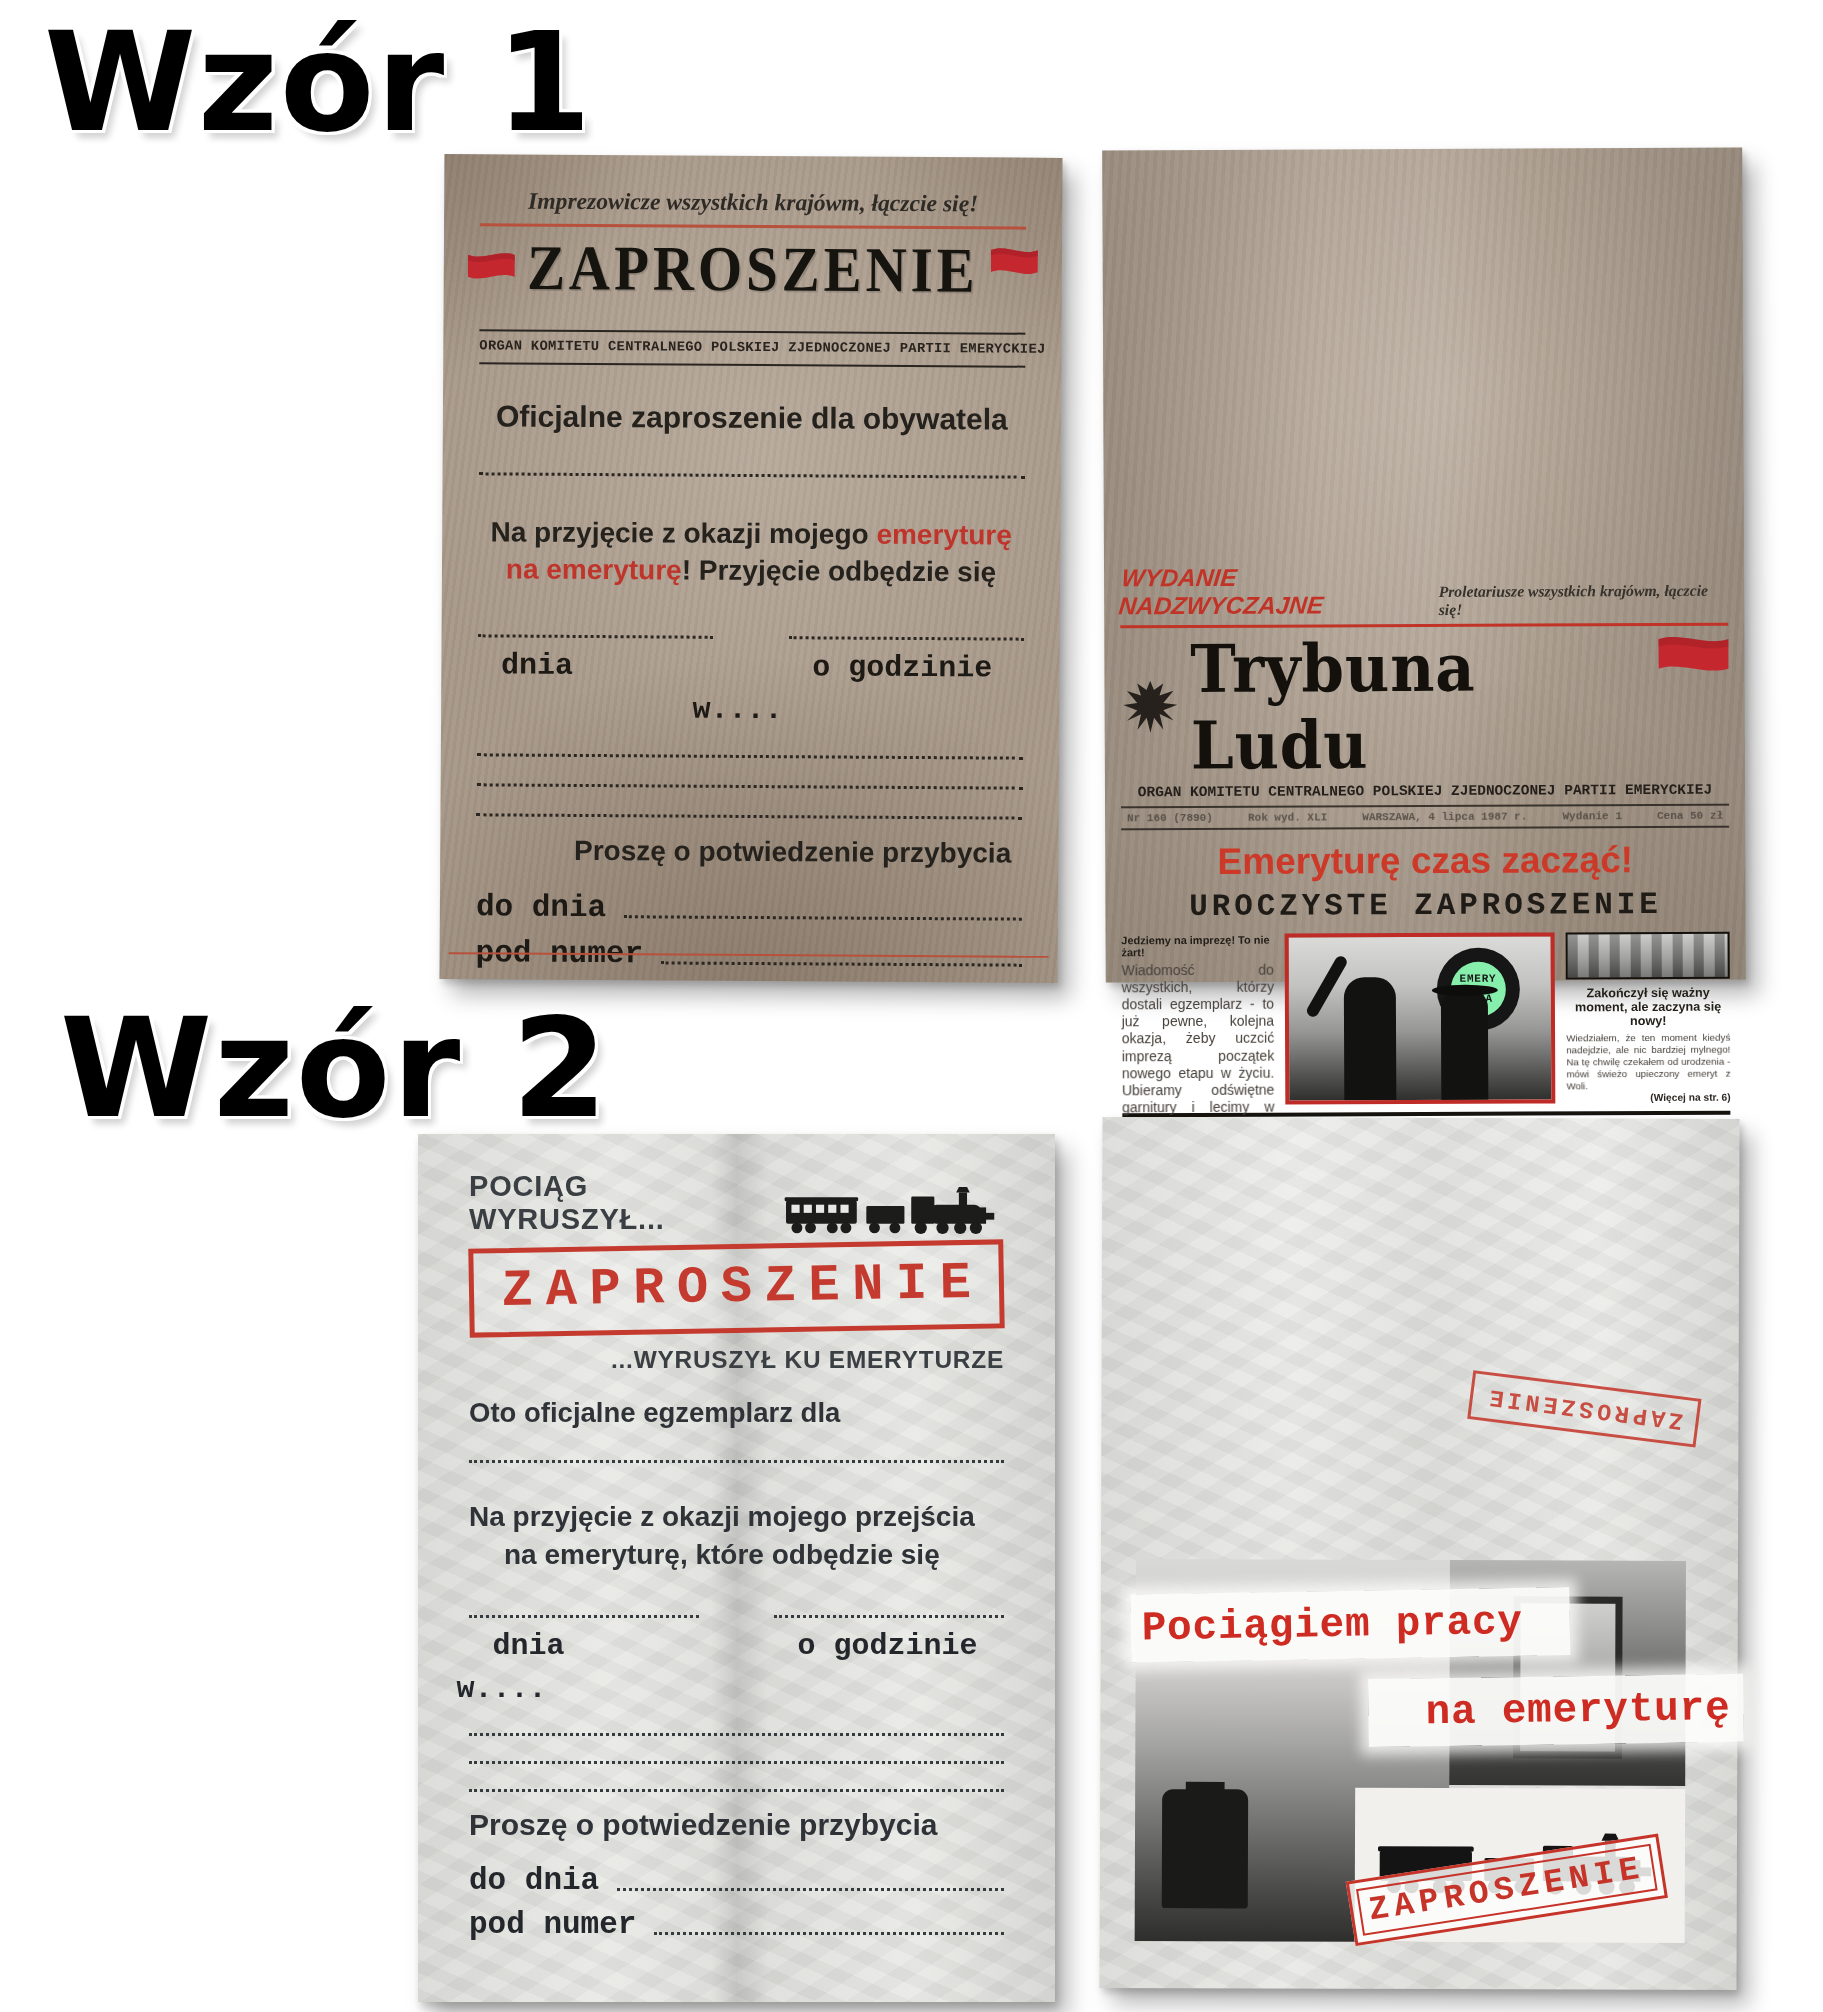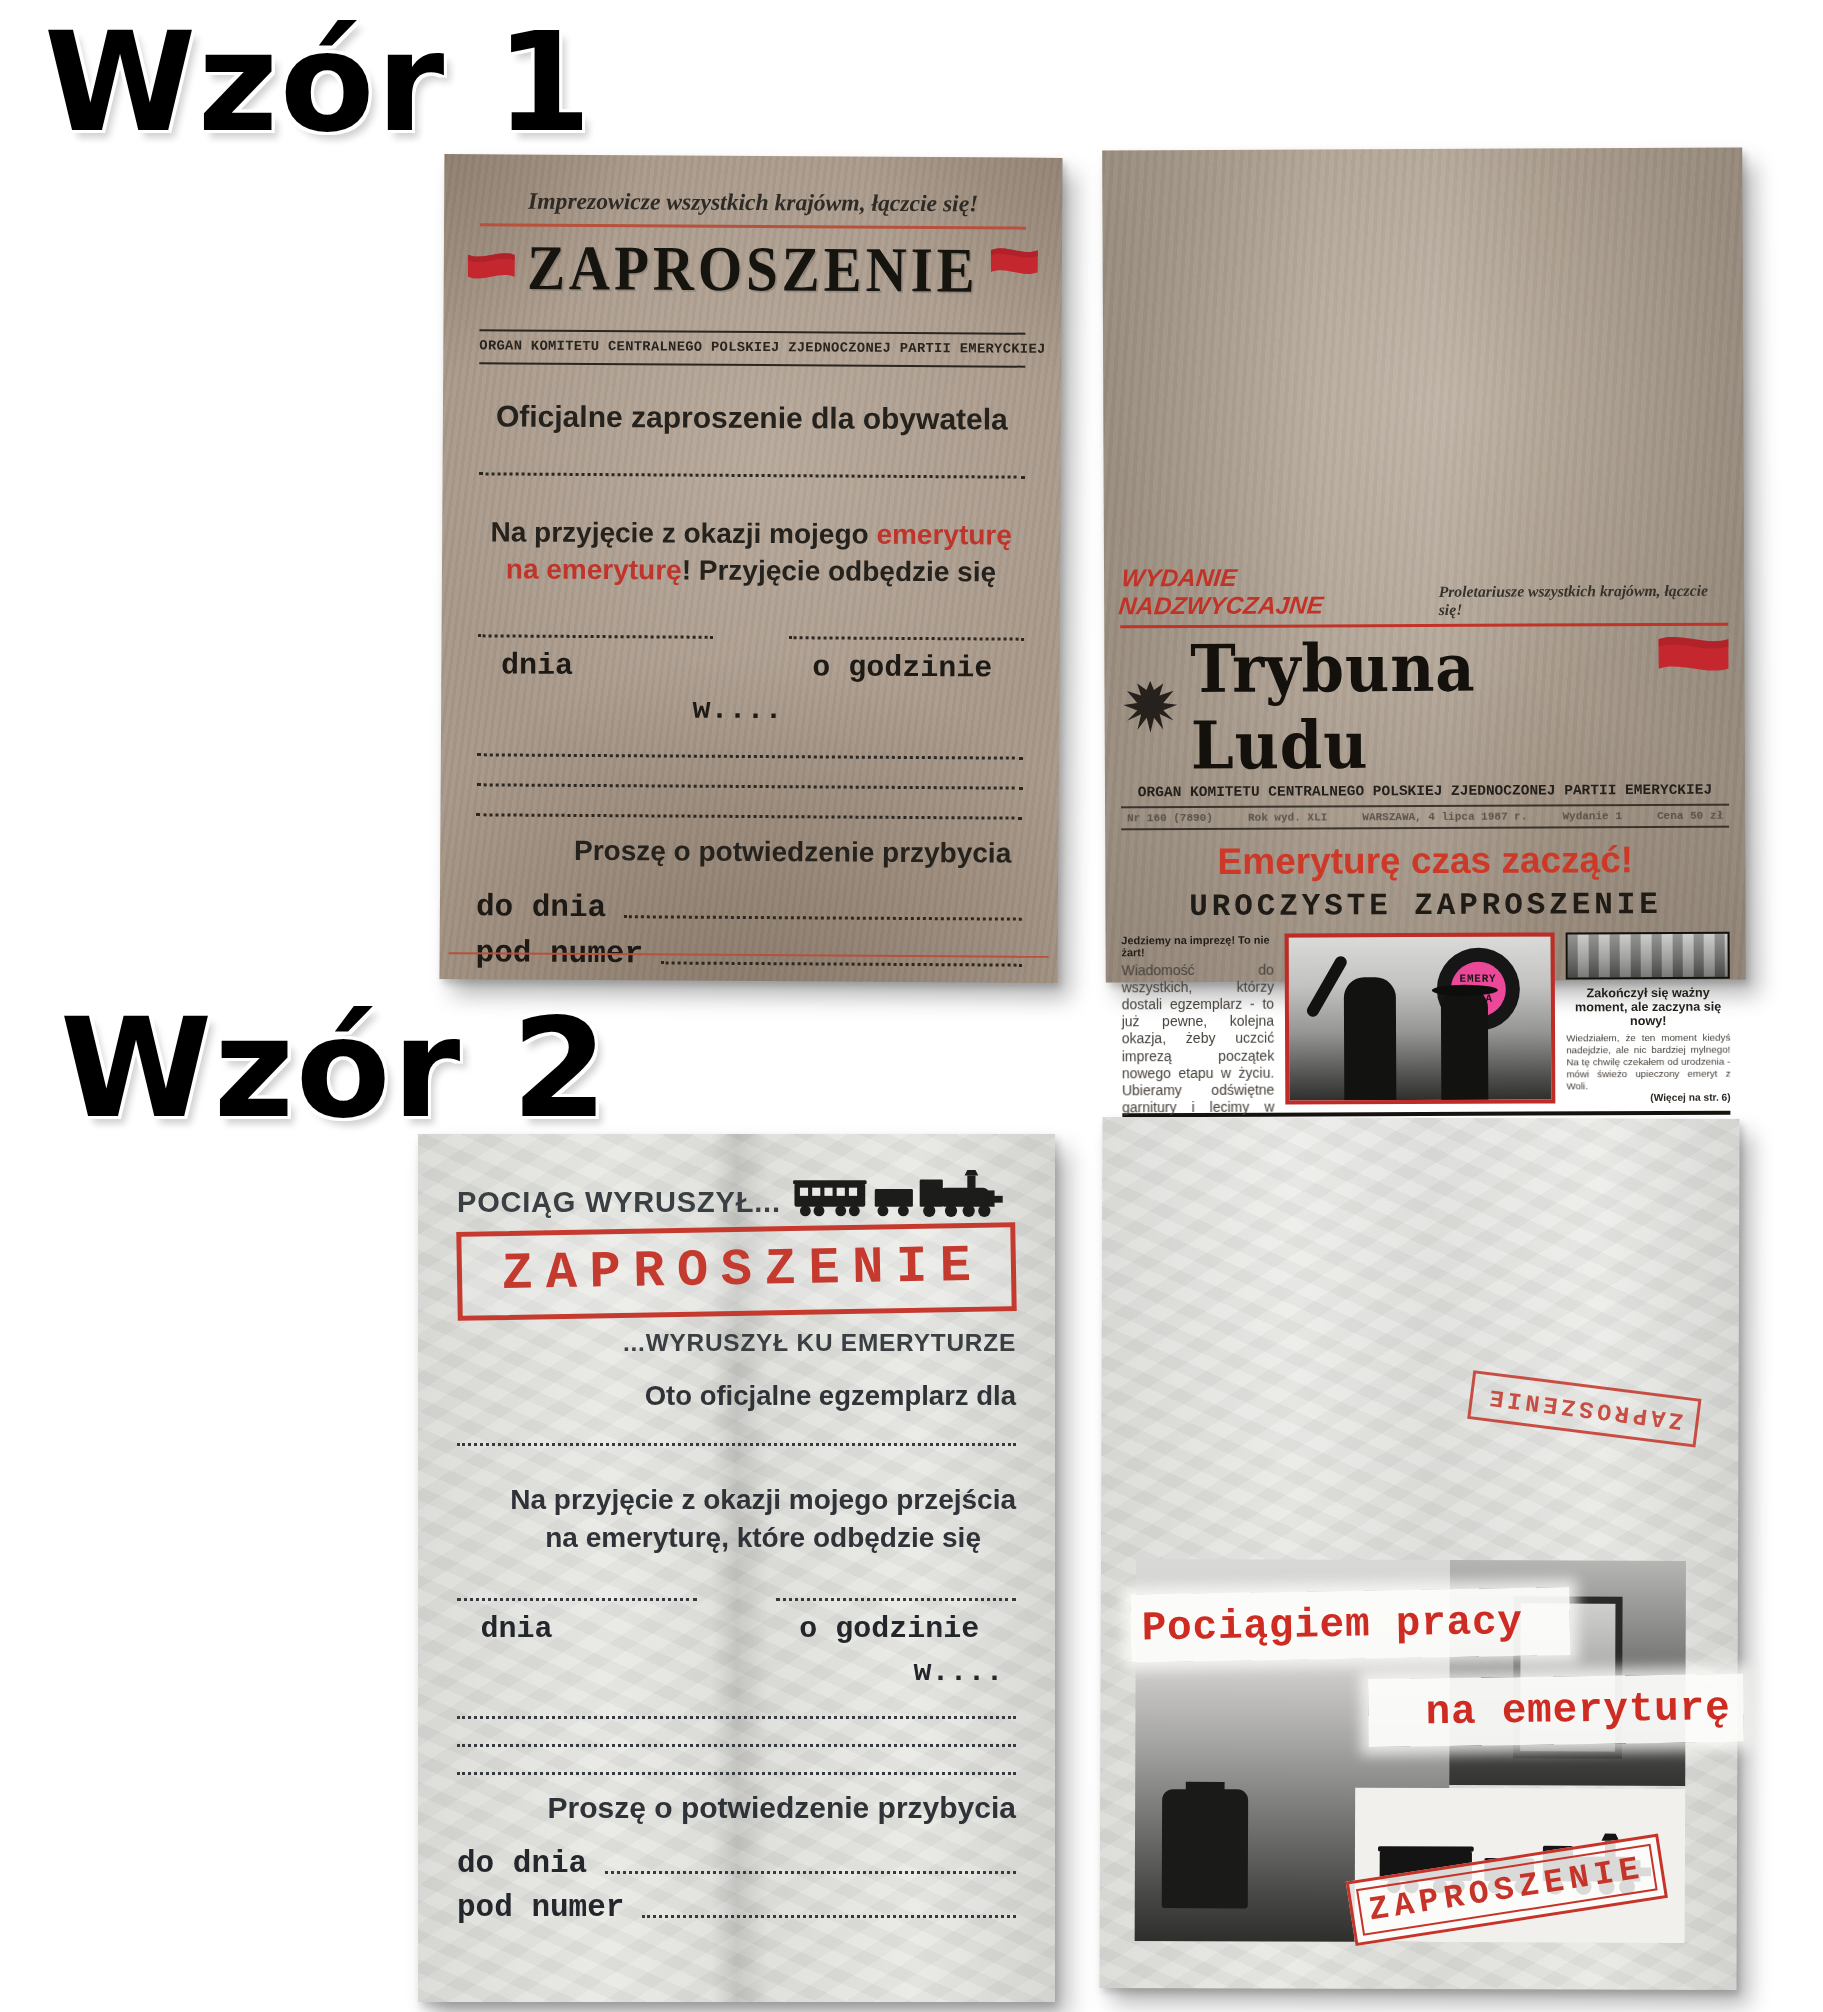--- a/index.html
+++ b/index.html
@@ -102,41 +102,41 @@
     radial-gradient(3.9px 7.9px at 18% 55%, #242422 60%, transparent 61%),
     radial-gradient(4.7px 8.6px at 32% 48%, #1a1a18 60%, transparent 61%),
     radial-gradient(3.9px 7.9px at 47% 52%, #222220 60%, transparent 61%),
     radial-gradient(4.7px 8.6px at 63% 50%, #1c1c1a 60%, transparent 61%),
     radial-gradient(3.9px 7.9px at 78% 55%, #232321 60%, transparent 61%),
     radial-gradient(4.7px 8.6px at 92% 50%, #1b1b19 60%, transparent 61%);}
   .np-center{width:46%;border:4.7px solid #bf2b26;position:relative;overflow:hidden;
     background:linear-gradient(180deg,#dadad8 0%,#c2c2c0 30%,#969694 58%,#4f4f4d 86%,#2f2f2d 100%);}
   .sign{position:absolute;right:12%;top:7%;width:83px;height:83px;border-radius:50%;background:#161616;
     display:flex;align-items:center;justify-content:center;}
-  .sign-inner{width:55px;height:55px;border-radius:50%;background:#ec4899;display:flex;flex-direction:column;
+  .sign-inner{width:55px;height:55px;border-radius:50%;background:#86efac;display:flex;flex-direction:column;
     align-items:center;justify-content:center;font-family:"Liberation Mono", monospace;font-weight:bold;
     font-size:11px;line-height:1.05;color:#171717;letter-spacing:0.8px;gap:8px;}
   .fig{position:absolute;bottom:0;background:#121210;}
   .fig-a{left:21%;width:52px;height:123px;border-radius:20.4px 20.4px 0 0;}
   .fig-a::before{content:"";position:absolute;left:-23.6px;top:-25px;width:11.8px;height:68px;background:#121210;
     border-radius:6.3px;transform:rotate(30deg);}
   .fig-b{right:24%;width:47px;height:110px;border-radius:17.3px 17.3px 0 0;}
   .fig-b::before{content:"";position:absolute;left:-9.4px;top:-4.7px;width:66px;height:11px;background:#0d0d0b;border-radius:50%;}
   .np-colR{width:28%;display:flex;flex-direction:column;}
   .market-photo{height:80px;border:2.4px solid #13110e;
     background:repeating-linear-gradient(90deg, rgba(25,25,23,0.28) 0 10.2px, rgba(235,235,233,0.22) 10.2px 21px),
     linear-gradient(180deg,#c4c4c2 0%,#8f8f8d 55%,#5a5a58 100%);}
   .np-colR .np-colhead{margin-top:6.3px;text-align:center;font-size:12.6px;}
   .np-colR .np-coltext{font-size:9.8px;}
   .np-more{margin-top:auto;text-align:right;font-size:10.2px;font-weight:bold;color:#2c2722;}
   .np-bottomrule{height:4.7px;background:#17130f;margin-top:7.9px;}
 
   
   #card3{left:418px;top:1134px;width:637px;height:868px;display:flex;flex-direction:column;
-    align-items:flex-end;padding:36px 39px 0;}
+    align-items:flex-start;padding:36px 51px 0;}
   .c3-toprow{width:100%;display:flex;justify-content:space-between;align-items:flex-end;}
   .c3-top{font-size:29px;font-weight:bold;color:#3a3f43;letter-spacing:0.8px;}
   .train{width:228px;height:49px;color:#1c1c1a;}
   .c3-stamp{margin-top:7.9px;width:100%;box-sizing:border-box;border:5.5px solid #c53a2e;color:#c53a2e;
     text-align:center;font-family:"Liberation Mono", monospace;font-weight:bold;font-size:52px;
     letter-spacing:12.6px;text-indent:12.6px;padding:9.4px 0 11px;transform:rotate(-1deg);
     background:rgba(255,255,255,0.18);}
   .c3-sub{margin-top:12.6px;align-self:flex-end;font-size:24.4px;font-weight:bold;color:#3a3f43;letter-spacing:0.8px;}
   .c3-intro{margin-top:23.6px;font-size:27.5px;font-weight:bold;color:#2f3337;}
   .d-c3{border-bottom:3.1px dotted #343a3e;}

